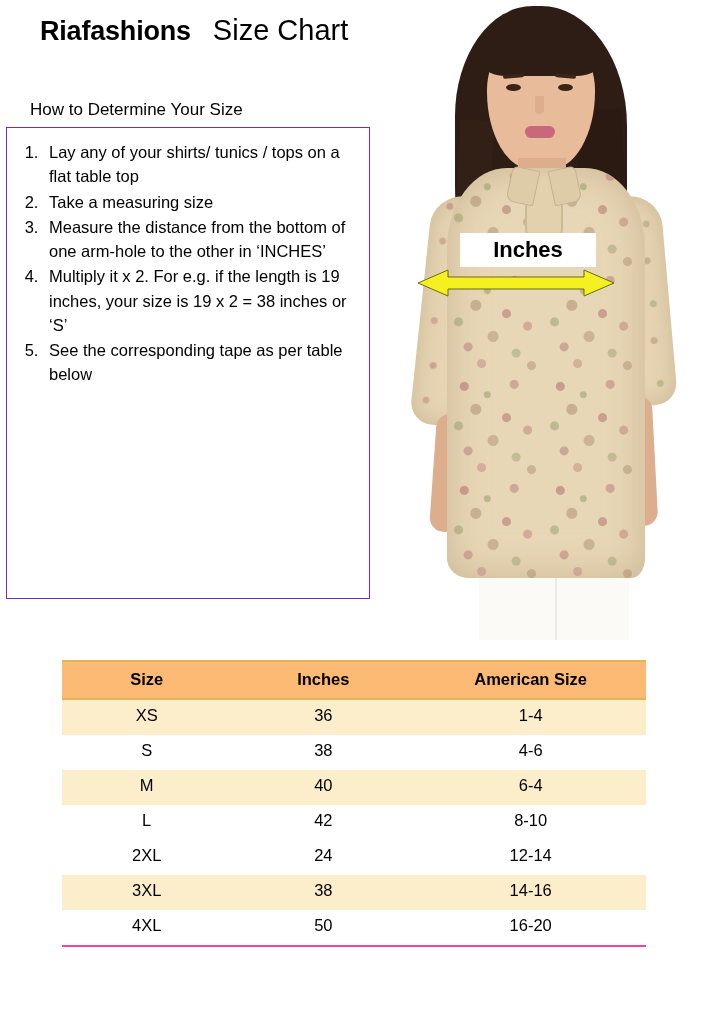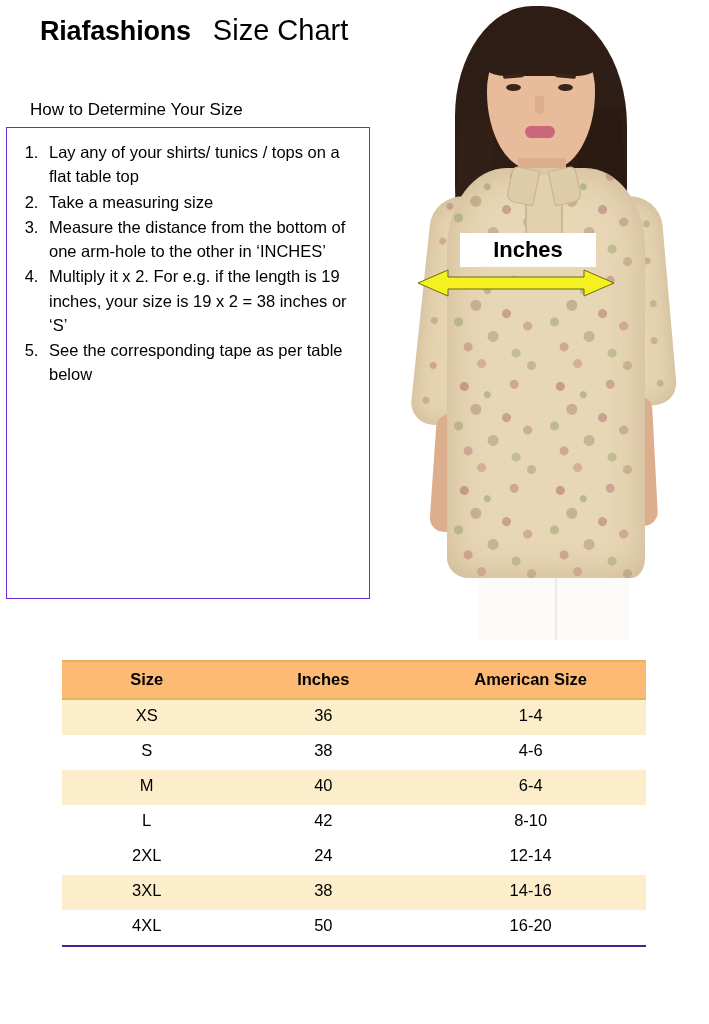--- a/index.html
+++ b/index.html
@@ -370,21 +370,21 @@
     font-size: 16.5px;
     text-align: center;
     padding: 6px 0 10px;
     background: #ffffff;
     margin-top: 17px;
   }
   table.size-table tbody tr.alt td {
     background: #fdeecb;
   }
   table.size-table tbody tr:last-child td {
-    border-bottom: 2px solid #4c1d95;
+    border-bottom: 2px solid #ec4899;
     text-align: center;
   }
 </style>
 </head>
 <body>
 
 <div class="photo">
   <div class="photo-bg"></div>
   <div class="hair-back"></div>
   <div class="hair-strand-l"></div>

